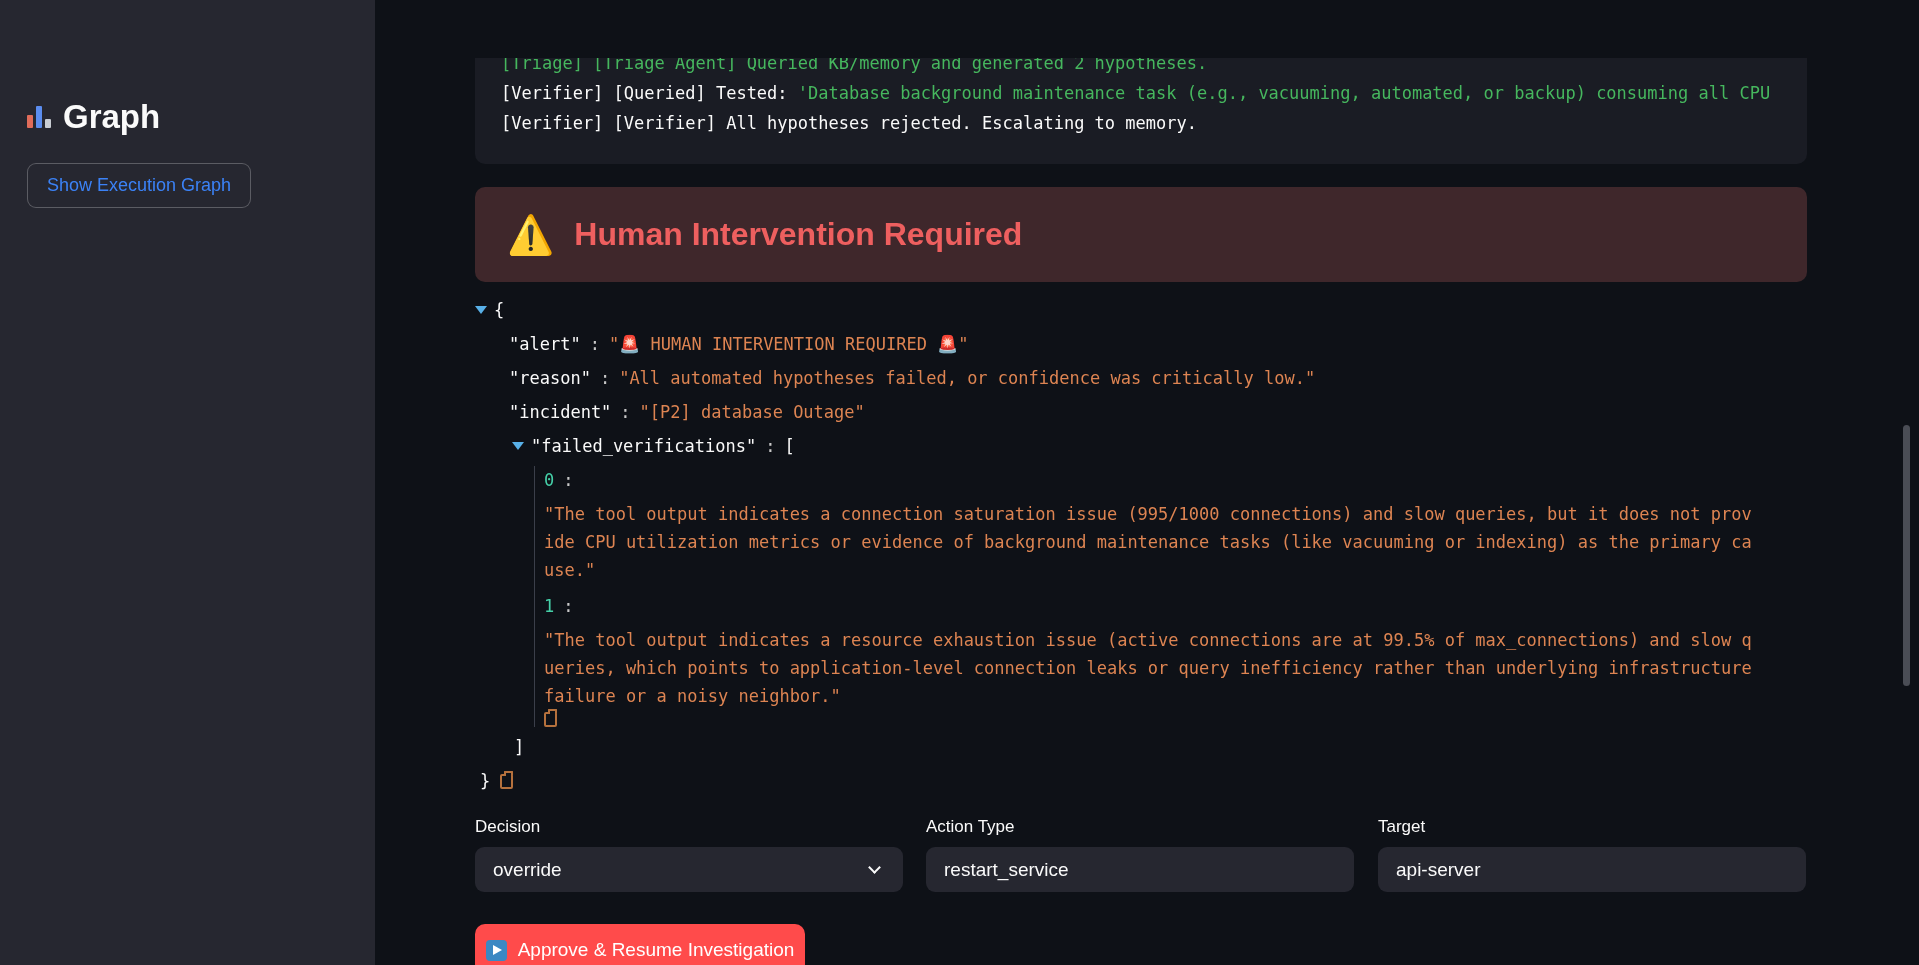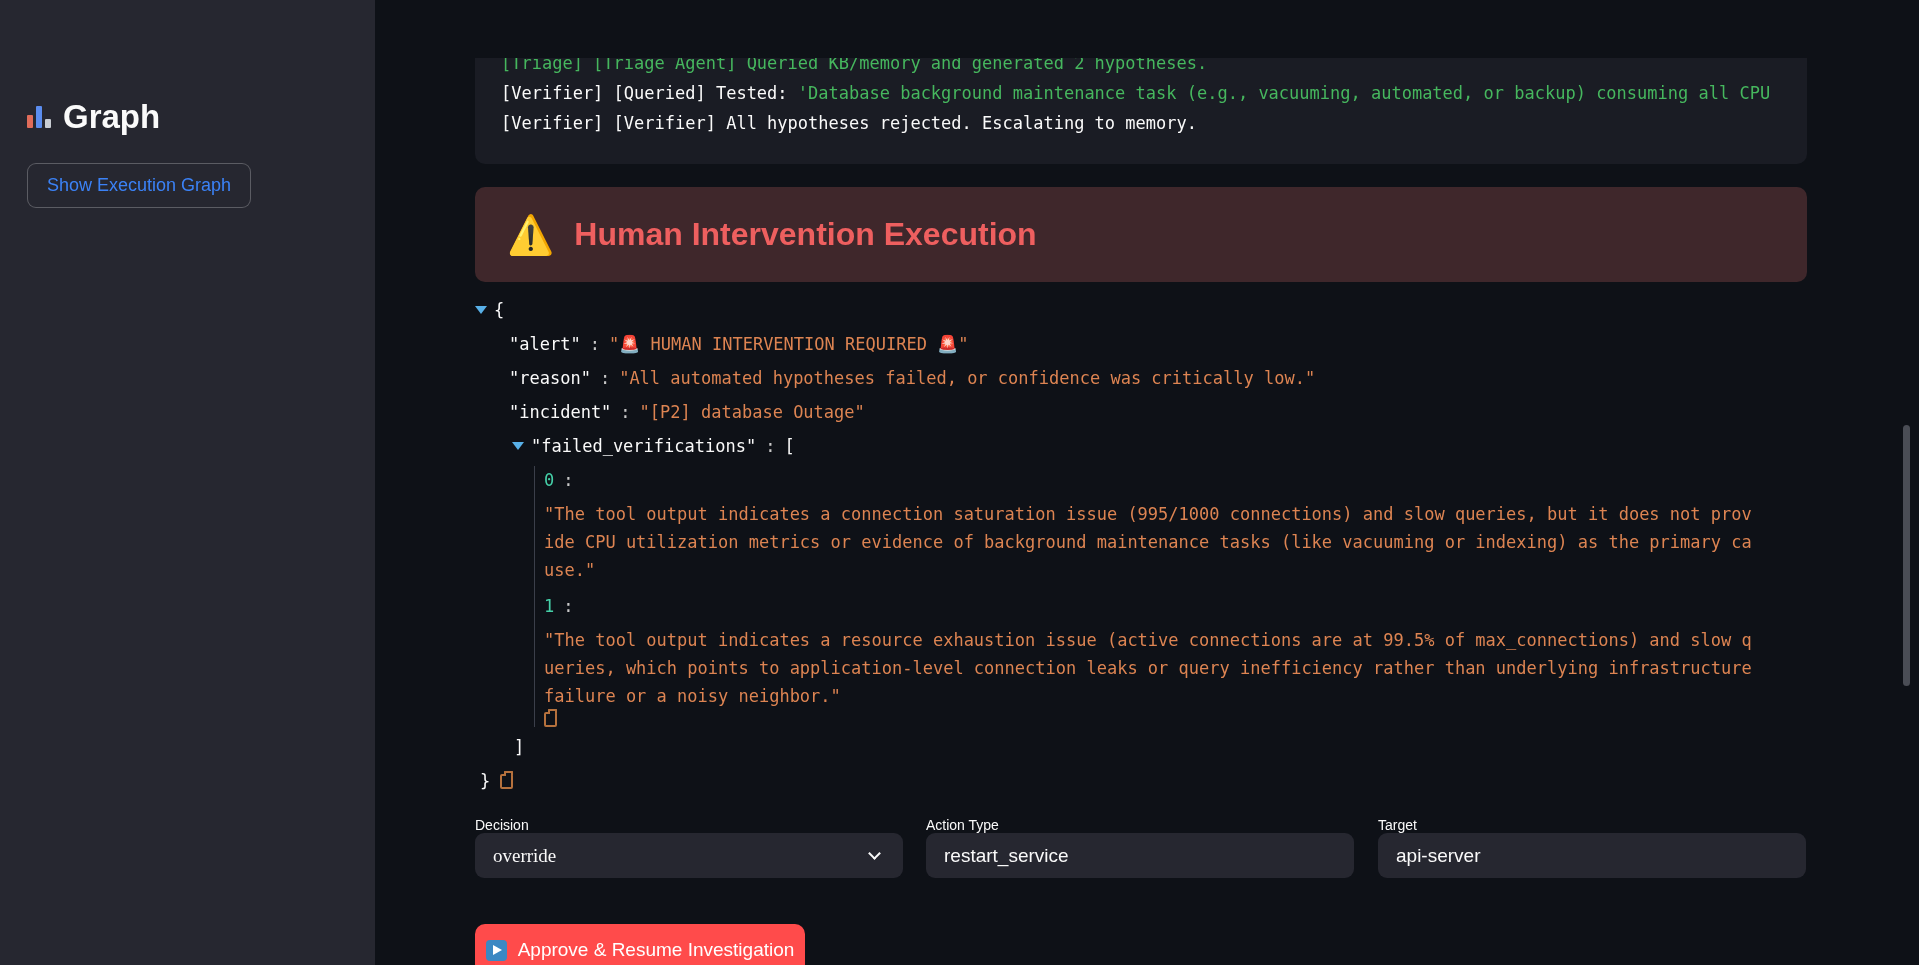--- a/index.html
+++ b/index.html
@@ -57,25 +57,25 @@
   .j-strblock { color:#dd8452; max-width:1215px; word-break:break-all; white-space:pre-wrap; margin-bottom:2px; }
   .j-close { margin-left:5px; margin-bottom:6px; }
   .copy-icon { position:relative; display:inline-block; width:13px; height:15px;
                border:2px solid #b5713d; border-radius:2px; cursor:pointer; }
   .copy-icon::before { content:""; position:absolute; top:-5px; left:2px; width:5px; height:3px;
                        border:2px solid #b5713d; border-bottom:none; border-radius:1px; background:#0e1117; }
   .mt8 { margin-top:8px; }
 
   
   .field { position:absolute; width:428px; z-index:1; }
-  .field-label { font-size:14px; color:#fafafa; }
+  .field-label { font-size:17px; color:#fafafa; margin-bottom:10px; }
   .sel, .txt { width:428px; height:45px; background:#262730; border:none; border-radius:9px;
                color:#fafafa; font-size:19px; font-family:"Liberation Sans",sans-serif;
                padding:0 18px; display:flex; align-items:center; }
-  .sel { justify-content:space-between; cursor:pointer;font-family:Liberation Serif, serif; }
+  .sel { justify-content:space-between; cursor:pointer; }
   .chevron-down { width:9px; height:9px; border-right:2px solid #fafafa; border-bottom:2px solid #fafafa;
                   transform:rotate(45deg); margin-right:6px; margin-top:-4px; }
   input.txt { outline:none; }
 
   .approve-btn { position:absolute; left:475px; top:924px; width:330px; height:52px;
                  background:#ff4b4b; border:none; border-radius:10px; display:flex; align-items:center;
                  justify-content:center; gap:11px; color:#ffffff; font-size:19px;
                  font-family:"Liberation Sans",sans-serif; cursor:pointer; z-index:1; }
   .play-icon { width:21px; height:21px; border-radius:4px; background:#3b88c3;
                display:flex; align-items:center; justify-content:center; flex:0 0 auto; }
@@ -109,21 +109,21 @@
 <span><span>[Verifier] [Queried] Tested: </span><span class="log-green">'Database background maintenance task (e.g., vacuuming, automated, or backup) consuming all CPU</span></span>
 <span>[Verifier] [Verifier] All hypotheses rejected. Escalating to memory.</span></div>
 
   <div class="main-header">
     <span class="deploy-btn">Deploy</span>
     <span class="kebab">⋮</span>
   </div>
 
   <div class="alert-banner">
     <span class="warning-icon"></span>
-    <span class="alert-title">Human Intervention Execution</span>
+    <span class="alert-title">Human Intervention Required</span>
   </div>
 
   <div class="json">
     <div class="j-row">
       <span class="tri"></span>
       <span>{</span>
     </div>
     <div class="j-children">
       <div class="j-row">
         <span class="j-key">"alert"</span>

